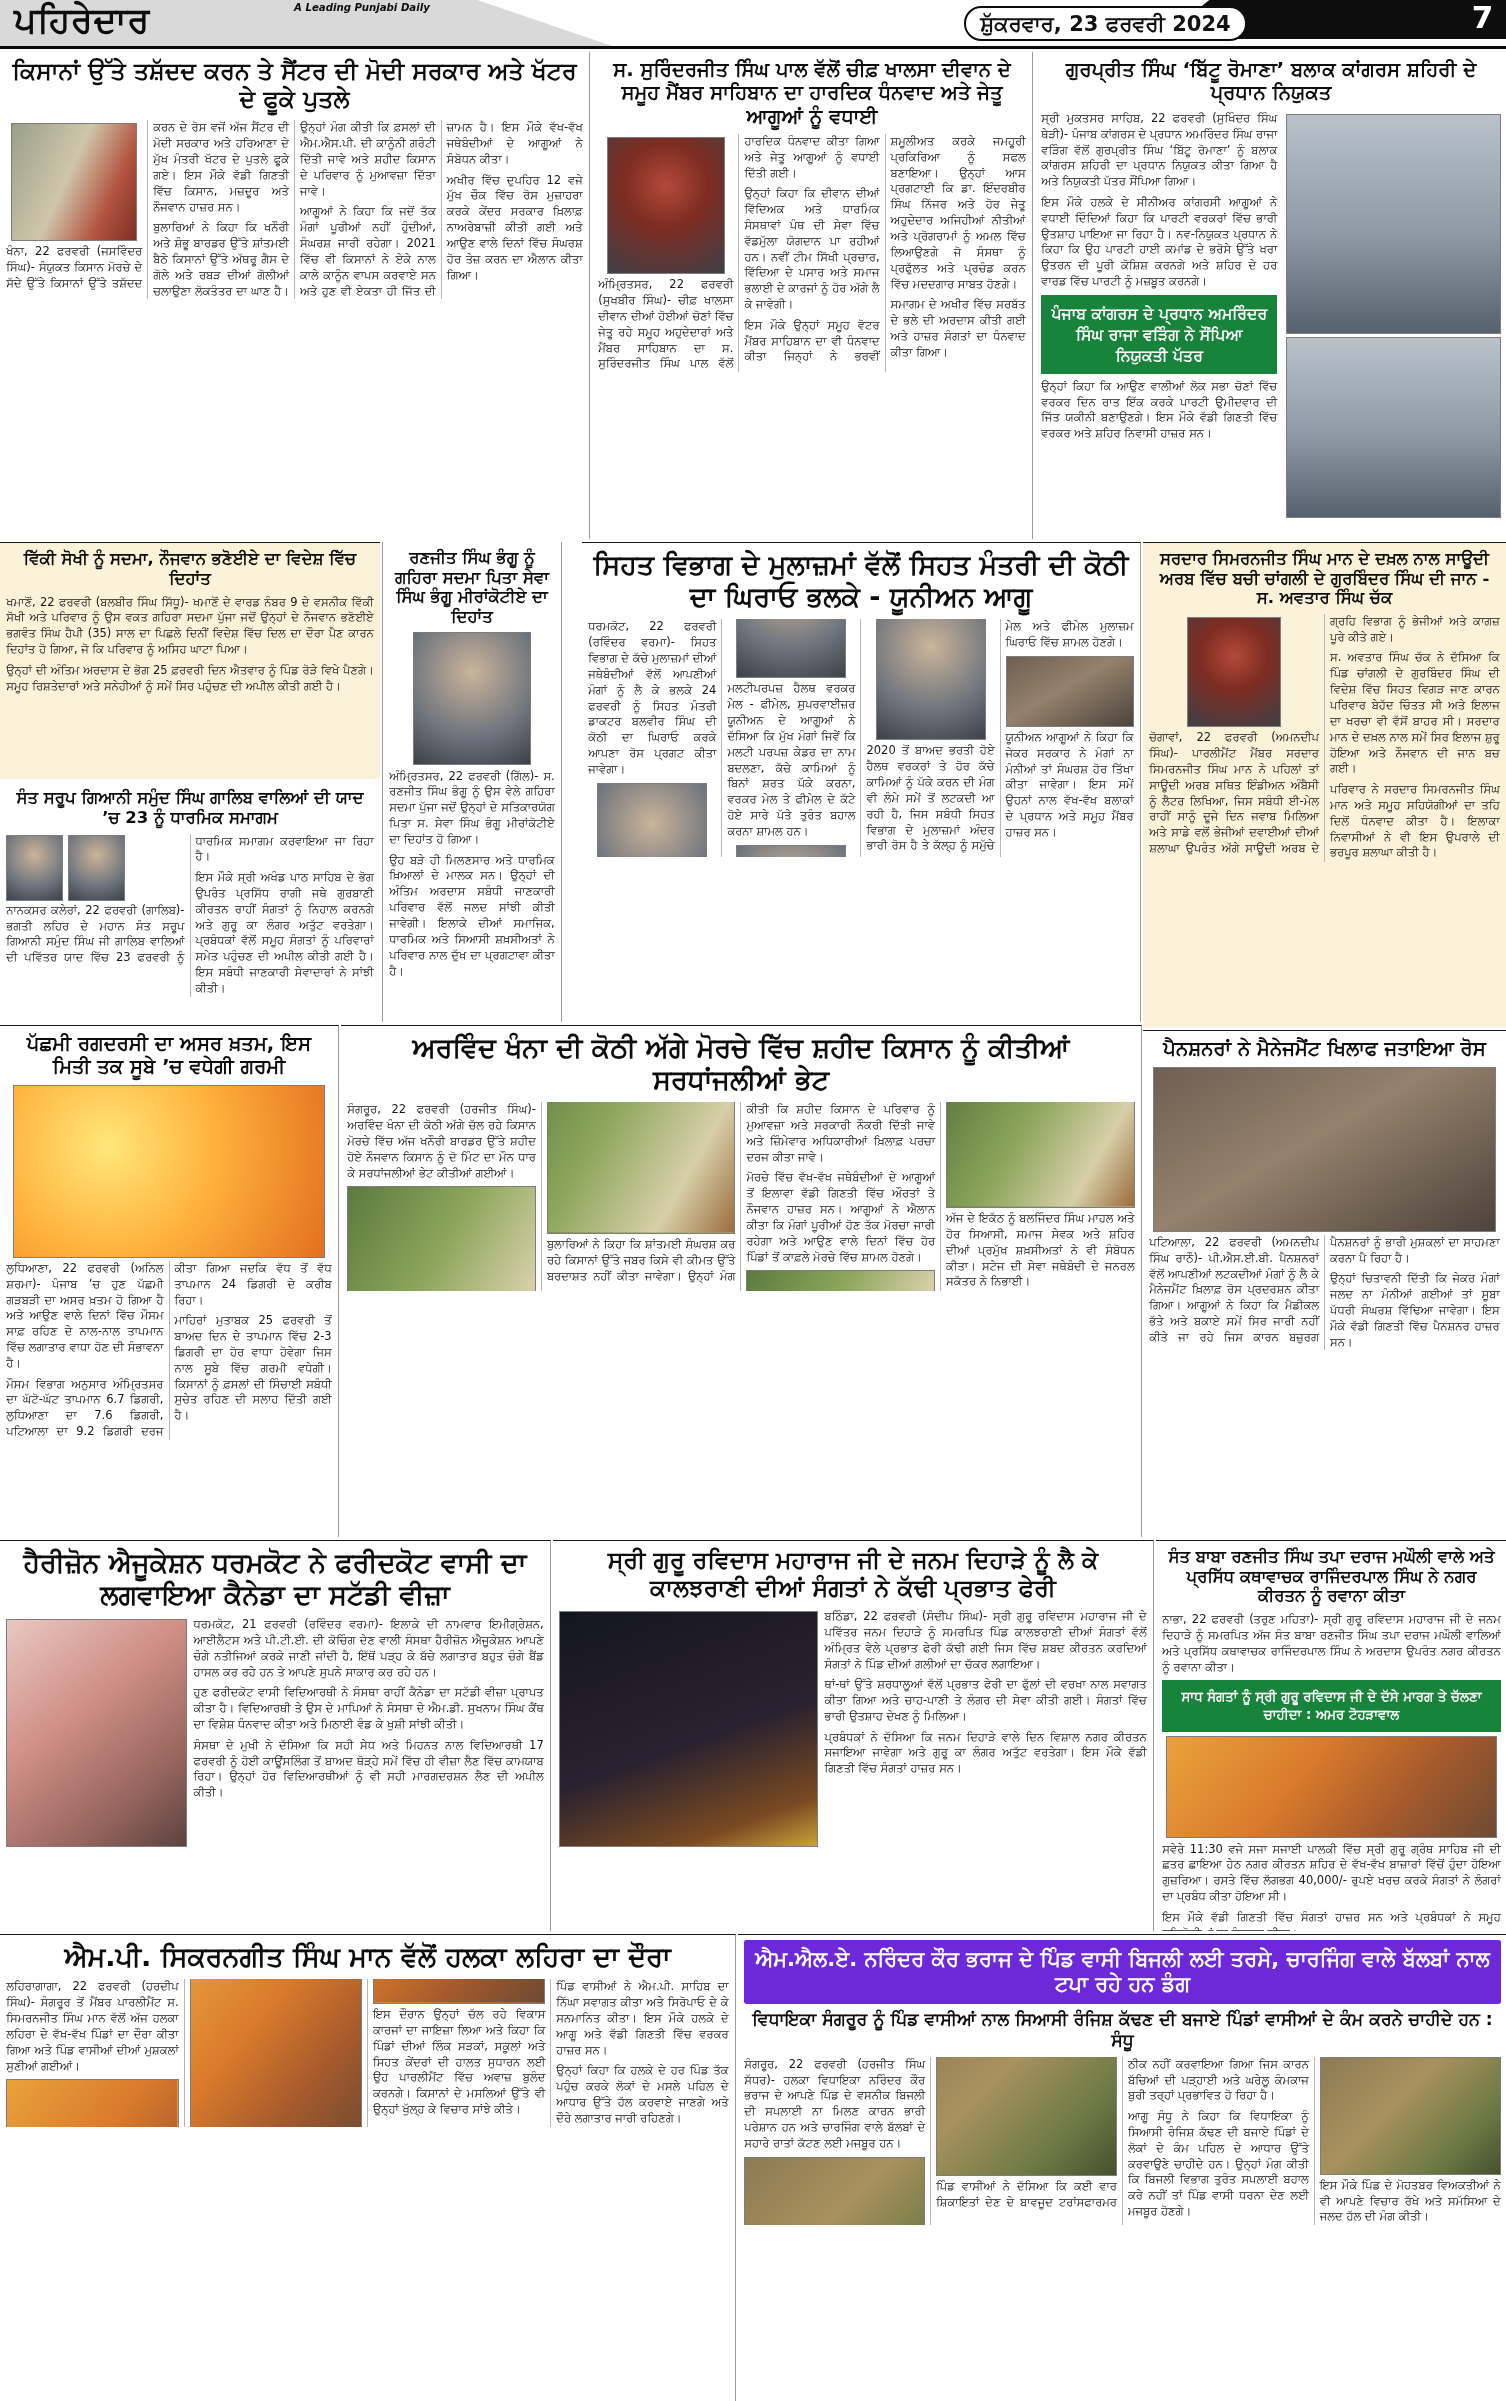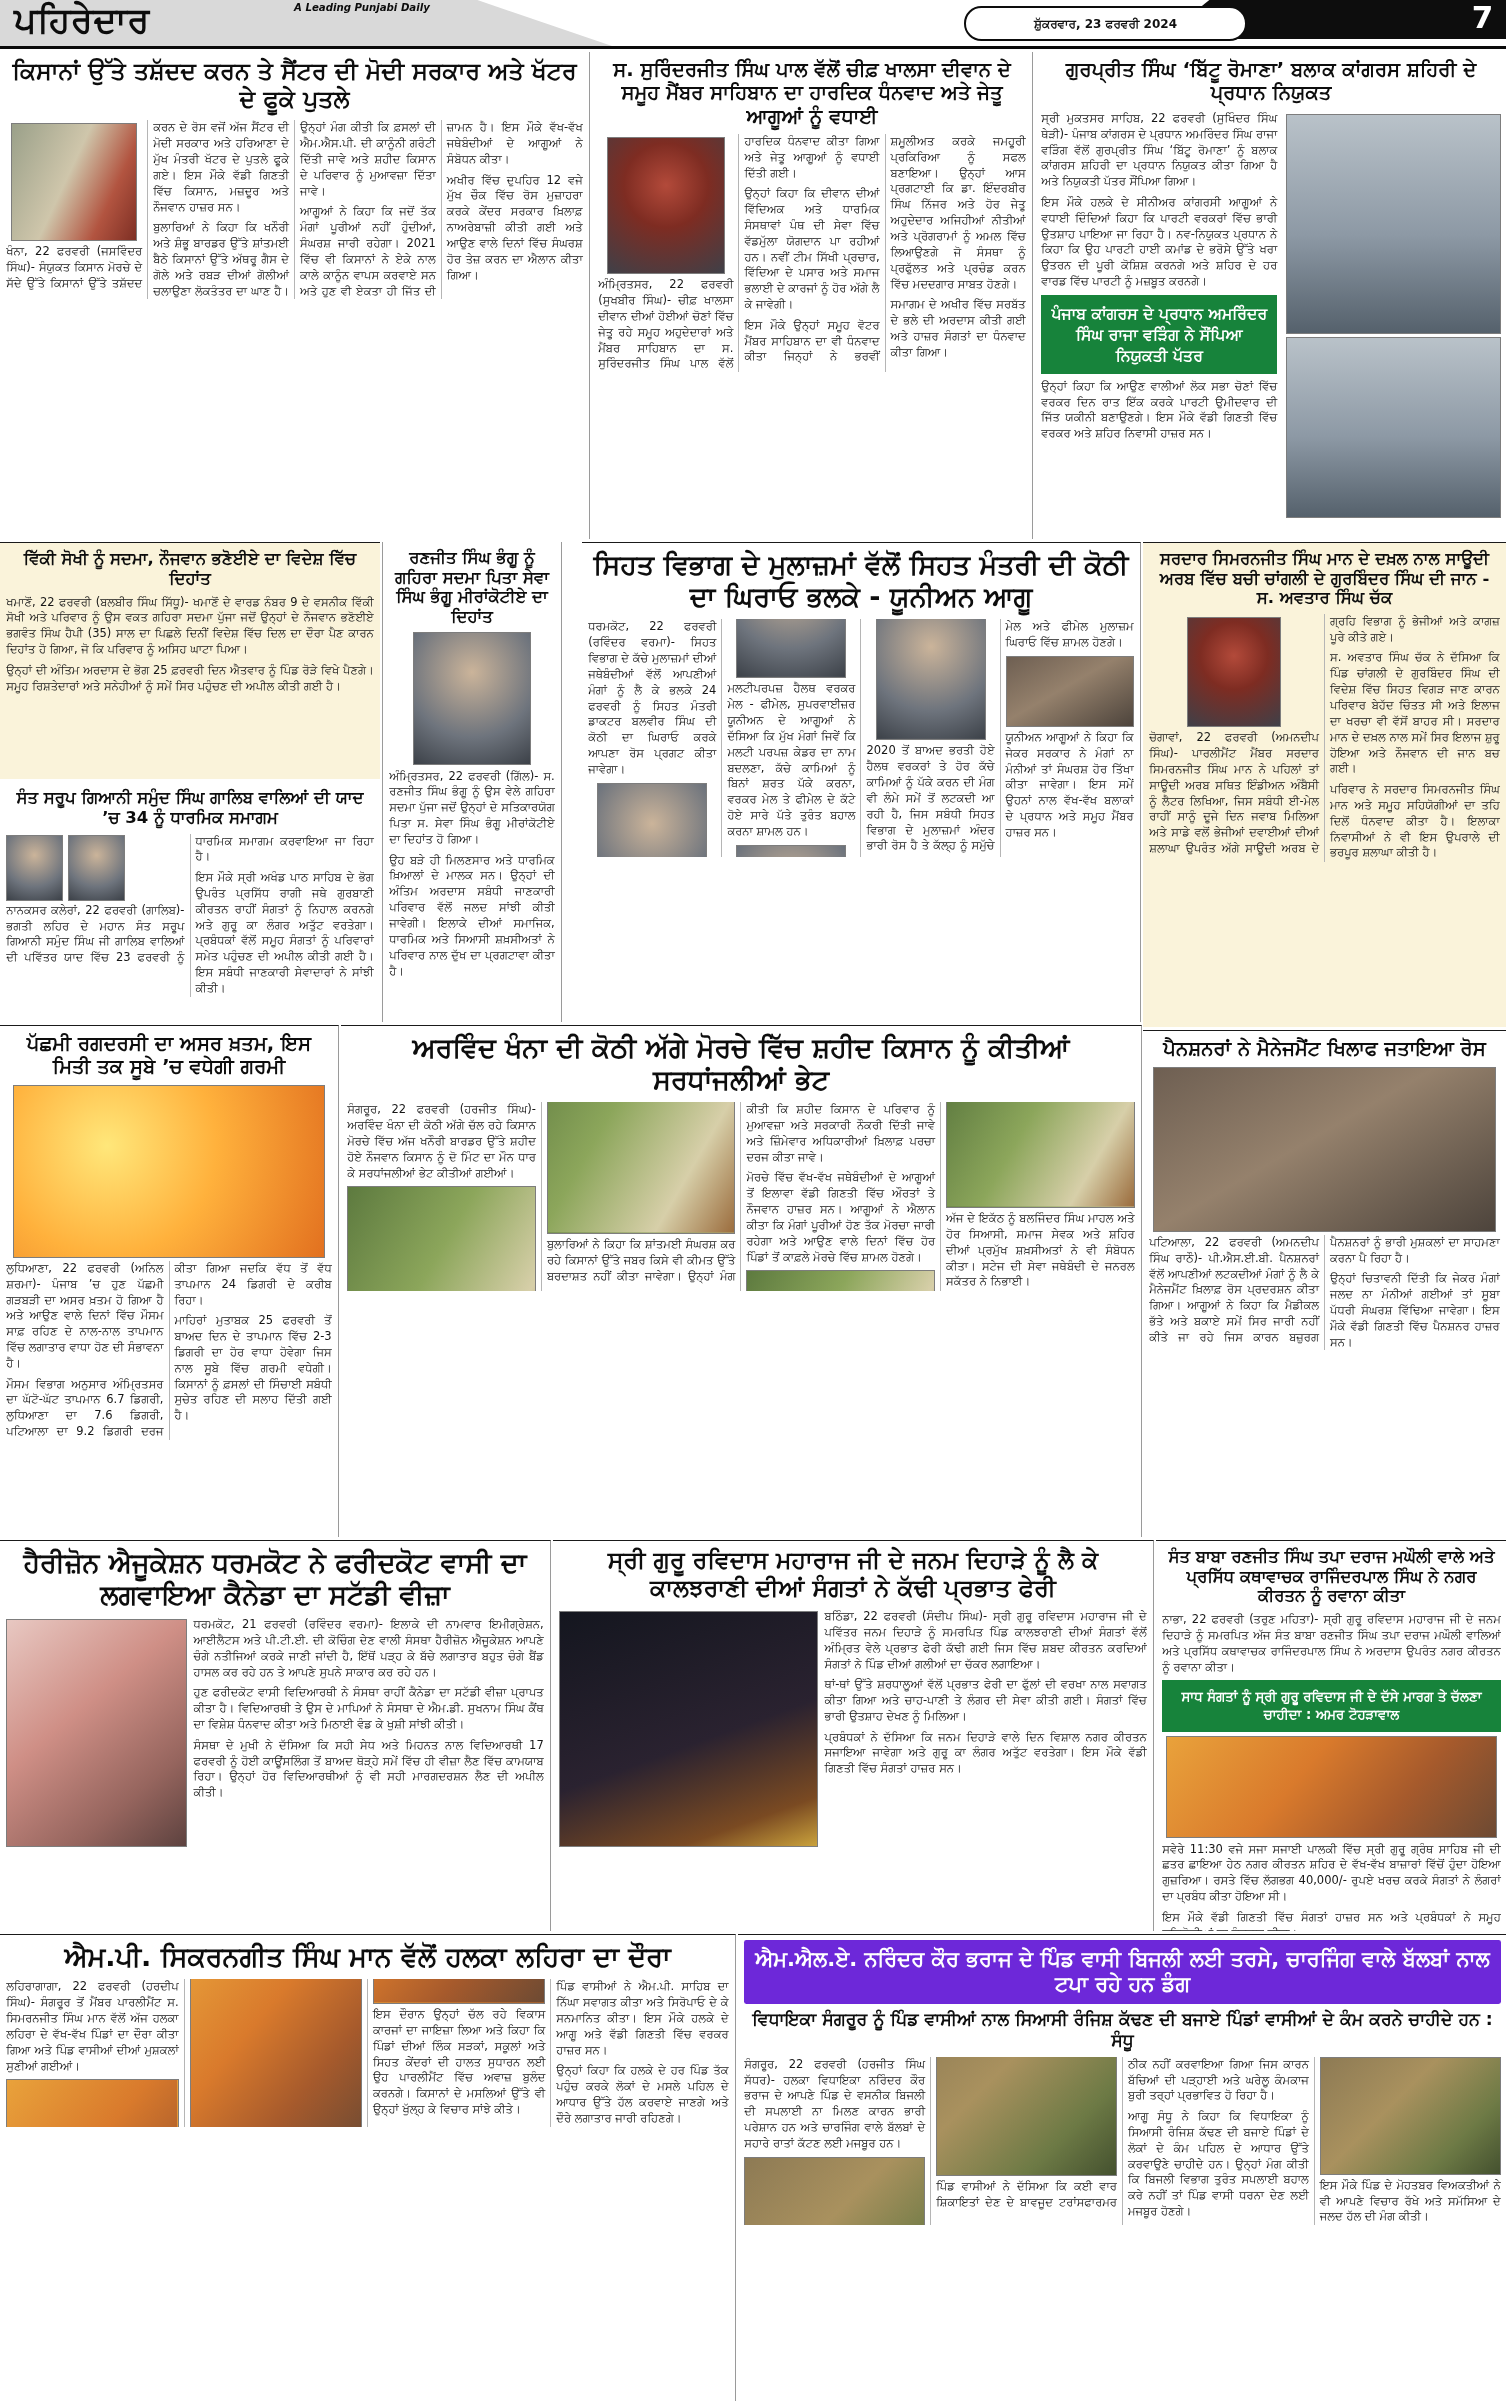--- a/index.html
+++ b/index.html
@@ -9,21 +9,21 @@
     background:#ffffff; font-family:"DejaVu Sans","Liberation Sans",sans-serif;
     color:#111; overflow:hidden;
   }
   
   .masthead { position:absolute; top:0; left:0; width:1506px; height:49px; border-bottom:3.1px solid #0a0a0a; background:#fff; }
   .logo-wrap { position:absolute; top:0; left:0; width:612px; height:46px; background:#d9d9d9; clip-path:polygon(0 0,78% 0,100% 100%,0 100%); }
   .logo-text { position:absolute; top:3.1px; left:14px; font-size:35px; font-weight:bold; letter-spacing:0.8px; color:#0c0c0c; line-height:1; }
   .tagline { position:absolute; top:2.4px; left:294px; font-size:10.2px; font-style:italic; font-weight:bold; color:#0c0c0c; }
   .corner-black { position:absolute; top:0; right:0; width:345px; height:39px; background:#0d0d0d; clip-path:polygon(14% 0,100% 0,100% 100%,0 100%); }
   .page-num { position:absolute; top:1.6px; right:12.6px; font-size:31px; font-weight:bold; color:#ffffff; line-height:1; }
-  .date-pill { position:absolute; top:6.3px; right:259px; width:283px; height:35px; background:#fff; border:2.4px solid #0d0d0d; border-radius:17.3px; display:flex; align-items:center; justify-content:center; font-size:12px; font-weight:bold; z-index:2; }
+  .date-pill { position:absolute; top:6.3px; right:259px; width:283px; height:35px; background:#fff; border:2.4px solid #0d0d0d; border-radius:17.3px; display:flex; align-items:center; justify-content:center; font-size:21px; font-weight:bold; z-index:2; }
   
   .block { position:absolute; overflow:hidden; padding:4.7px 6.3px; }
   .rule-r { border-right:0.8px solid #9a9a9a; }
   .rule-t { border-top:1.6px solid #1a1a1a; }
   .hl { font-weight:bold; color:#0d0d0d; text-align:center; line-height:1.18; margin:1.6px 0 6.3px 0; }
   .hl-xl { font-size:27px; }
   .hl-lg { font-size:23.6px; }
   .hl-md { font-size:19.6px; }
   .hl-sm { font-size:16.5px; }
   .body-text { font-size:11.5px; line-height:1.38; text-align:justify; color:#161616; }
@@ -109,21 +109,21 @@
 
   <div class="block cream rule-t" style="left:0; top:542px; width:380px; height:237px;">
     <div class="hl hl-sm">ਵਿੱਕੀ ਸੋਖੀ ਨੂੰ ਸਦਮਾ, ਨੌਜਵਾਨ ਭਣੋਈਏ ਦਾ ਵਿਦੇਸ਼ ਵਿੱਚ ਦਿਹਾਂਤ</div>
     <div class="body-text">
       <p>ਖਮਾਣੋਂ, 22 ਫਰਵਰੀ (ਬਲਬੀਰ ਸਿੰਘ ਸਿੱਧੂ)- ਖਮਾਣੋਂ ਦੇ ਵਾਰਡ ਨੰਬਰ 9 ਦੇ ਵਸਨੀਕ ਵਿੱਕੀ ਸੋਖੀ ਅਤੇ ਪਰਿਵਾਰ ਨੂੰ ਉਸ ਵਕਤ ਗਹਿਰਾ ਸਦਮਾ ਪੁੱਜਾ ਜਦੋਂ ਉਨ੍ਹਾਂ ਦੇ ਨੌਜਵਾਨ ਭਣੋਈਏ ਭਗਵੰਤ ਸਿੰਘ ਹੈਪੀ (35) ਸਾਲ ਦਾ ਪਿਛਲੇ ਦਿਨੀਂ ਵਿਦੇਸ਼ ਵਿੱਚ ਦਿਲ ਦਾ ਦੌਰਾ ਪੈਣ ਕਾਰਨ ਦਿਹਾਂਤ ਹੋ ਗਿਆ, ਜੋ ਕਿ ਪਰਿਵਾਰ ਨੂੰ ਅਸਿਹ ਘਾਟਾ ਪਿਆ।</p>
       <p>ਉਨ੍ਹਾਂ ਦੀ ਅੰਤਿਮ ਅਰਦਾਸ ਦੇ ਭੋਗ 25 ਫ਼ਰਵਰੀ ਦਿਨ ਐਤਵਾਰ ਨੂੰ ਪਿੰਡ ਰੋੜੇ ਵਿਖੇ ਪੈਣਗੇ। ਸਮੂਹ ਰਿਸ਼ਤੇਦਾਰਾਂ ਅਤੇ ਸਨੇਹੀਆਂ ਨੂੰ ਸਮੇਂ ਸਿਰ ਪਹੁੰਚਣ ਦੀ ਅਪੀਲ ਕੀਤੀ ਗਈ ਹੈ।</p>
     </div>
   </div>
 
   <div class="block" style="left:0; top:782px; width:380px; height:240px;">
-    <div class="hl hl-sm">ਸੰਤ ਸਰੂਪ ਗਿਆਨੀ ਸਮੁੰਦ ਸਿੰਘ ਗਾਲਿਬ ਵਾਲਿਆਂ ਦੀ ਯਾਦ ’ਚ 34 ਨੂੰ ਧਾਰਮਿਕ ਸਮਾਗਮ</div>
+    <div class="hl hl-sm">ਸੰਤ ਸਰੂਪ ਗਿਆਨੀ ਸਮੁੰਦ ਸਿੰਘ ਗਾਲਿਬ ਵਾਲਿਆਂ ਦੀ ਯਾਦ ’ਚ 23 ਨੂੰ ਧਾਰਮਿਕ ਸਮਾਗਮ</div>
     <div class="body-text cols-2">
       <div style="display:flex; gap:4.7px;">
         <div class="photo ph-portrait" style="width:57px; height:66px; margin:1.6px 0;"></div>
         <div class="photo ph-portrait" style="width:57px; height:66px; margin:1.6px 0;"></div>
       </div>
       <p>ਨਾਨਕਸਰ ਕਲੇਰਾਂ, 22 ਫਰਵਰੀ (ਗਾਲਿਬ)- ਭਗਤੀ ਲਹਿਰ ਦੇ ਮਹਾਨ ਸੰਤ ਸਰੂਪ ਗਿਆਨੀ ਸਮੁੰਦ ਸਿੰਘ ਜੀ ਗਾਲਿਬ ਵਾਲਿਆਂ ਦੀ ਪਵਿੱਤਰ ਯਾਦ ਵਿੱਚ 23 ਫਰਵਰੀ ਨੂੰ ਧਾਰਮਿਕ ਸਮਾਗਮ ਕਰਵਾਇਆ ਜਾ ਰਿਹਾ ਹੈ।</p>
       <p>ਇਸ ਮੌਕੇ ਸ੍ਰੀ ਅਖੰਡ ਪਾਠ ਸਾਹਿਬ ਦੇ ਭੋਗ ਉਪਰੰਤ ਪ੍ਰਸਿੱਧ ਰਾਗੀ ਜਥੇ ਗੁਰਬਾਣੀ ਕੀਰਤਨ ਰਾਹੀਂ ਸੰਗਤਾਂ ਨੂੰ ਨਿਹਾਲ ਕਰਨਗੇ ਅਤੇ ਗੁਰੂ ਕਾ ਲੰਗਰ ਅਤੁੱਟ ਵਰਤੇਗਾ। ਪ੍ਰਬੰਧਕਾਂ ਵੱਲੋਂ ਸਮੂਹ ਸੰਗਤਾਂ ਨੂੰ ਪਰਿਵਾਰਾਂ ਸਮੇਤ ਪਹੁੰਚਣ ਦੀ ਅਪੀਲ ਕੀਤੀ ਗਈ ਹੈ। ਇਸ ਸਬੰਧੀ ਜਾਣਕਾਰੀ ਸੇਵਾਦਾਰਾਂ ਨੇ ਸਾਂਝੀ ਕੀਤੀ।</p>
     </div>
   </div>
 

